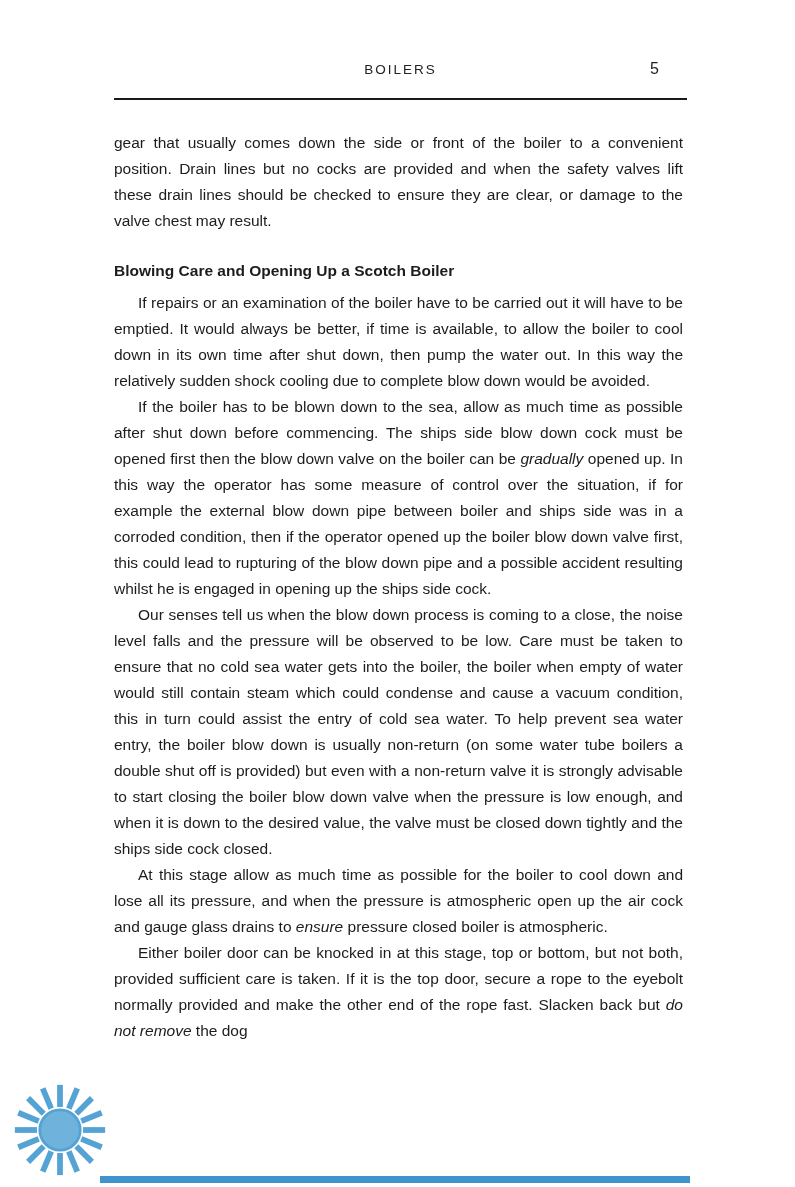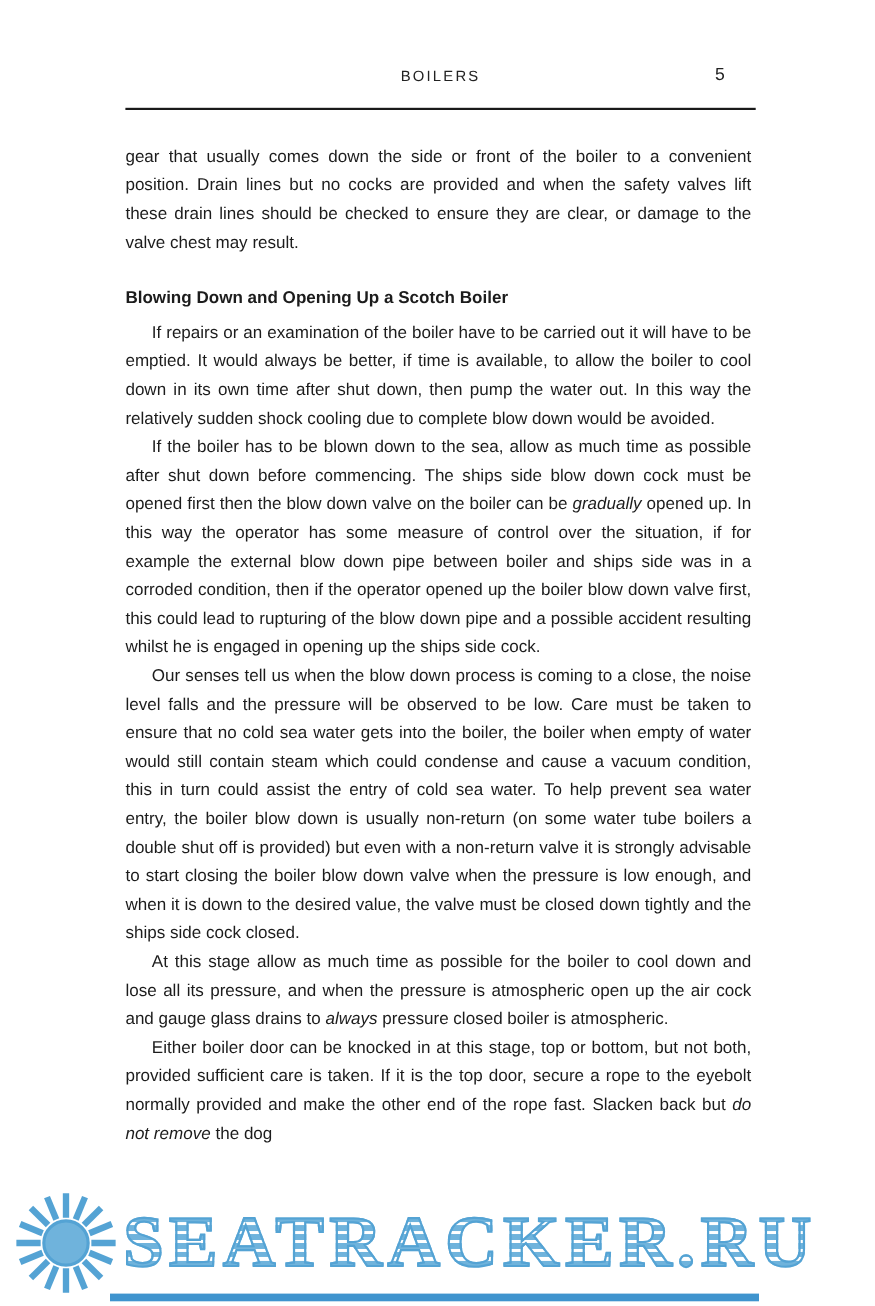--- a/index.html
+++ b/index.html
@@ -110,29 +110,29 @@
     <span class="running-head">BOILERS</span>
     <span class="page-number">5</span>
   </div>
 
   <div class="header-rule"></div>
 
   <main class="content">
 
     <p class="noindent">gear that usually comes down the side or front of the boiler to a convenient position. Drain lines but no cocks are provided and when the safety valves lift these drain lines should be checked to ensure they are clear, or damage to the valve chest may result.</p>
 
-    <h2 class="section-heading">Blowing Down and Opening Up a Scotch Boiler</h2>
+    <h2 class="section-heading">Blowing Care and Opening Up a Scotch Boiler</h2>
 
     <p>If repairs or an examination of the boiler have to be carried out it will have to be emptied. It would always be better, if time is available, to allow the boiler to cool down in its own time after shut down, then pump the water out. In this way the relatively sudden shock cooling due to complete blow down would be avoided.</p>
 
     <p><span>If the boiler has to be blown down to the sea, allow as much time as possible after shut down before commencing. The ships side blow down cock must be opened first then the blow down valve on the boiler can be </span><em>gradually</em><span> opened up. In this way the operator has some measure of control over the situation, if for example the external blow down pipe between boiler and ships side was in a corroded condition, then if the operator opened up the boiler blow down valve first, this could lead to rupturing of the blow down pipe and a possible accident resulting whilst he is engaged in opening up the ships side cock.</span></p>
 
     <p>Our senses tell us when the blow down process is coming to a close, the noise level falls and the pressure will be observed to be low. Care must be taken to ensure that no cold sea water gets into the boiler, the boiler when empty of water would still contain steam which could condense and cause a vacuum condition, this in turn could assist the entry of cold sea water. To help prevent sea water entry, the boiler blow down is usually non-return (on some water tube boilers a double shut off is provided) but even with a non-return valve it is strongly advisable to start closing the boiler blow down valve when the pressure is low enough, and when it is down to the desired value, the valve must be closed down tightly and the ships side cock closed.</p>
 
-    <p><span>At this stage allow as much time as possible for the boiler to cool down and lose all its pressure, and when the pressure is atmospheric open up the air cock and gauge glass drains to </span><em>always</em><span> pressure closed boiler is atmospheric.</span></p>
+    <p><span>At this stage allow as much time as possible for the boiler to cool down and lose all its pressure, and when the pressure is atmospheric open up the air cock and gauge glass drains to </span><em>ensure</em><span> pressure closed boiler is atmospheric.</span></p>
 
     <p><span>Either boiler door can be knocked in at this stage, top or bottom, but not both, provided sufficient care is taken. If it is the top door, secure a rope to the eyebolt normally provided and make the other end of the rope fast. Slacken back but </span><em>do not remove</em><span> the dog</span></p>
 
   </main>
 
   <div class="watermark">
     <svg class="sun-icon" viewBox="0 0 100 100" xmlns="http://www.w3.org/2000/svg">
       <g stroke="#54a3d4" stroke-width="6">
         <line id="ray" x1="74" y1="50" x2="97" y2="50"></line>
         <use href="#ray" transform="rotate(22.5 50 50)"></use>
@@ -146,18 +146,17 @@
         <use href="#ray" transform="rotate(202.5 50 50)"></use>
         <use href="#ray" transform="rotate(225 50 50)"></use>
         <use href="#ray" transform="rotate(247.5 50 50)"></use>
         <use href="#ray" transform="rotate(270 50 50)"></use>
         <use href="#ray" transform="rotate(292.5 50 50)"></use>
         <use href="#ray" transform="rotate(315 50 50)"></use>
         <use href="#ray" transform="rotate(337.5 50 50)"></use>
       </g>
       <circle cx="50" cy="50" r="21" fill="#6fb3dc" stroke="#54a3d4" stroke-width="3"></circle>
     </svg>
-    <span class="wm-text">SEATRACKER.RU</span>
   </div>
 
   <div class="footer-rule"></div>
 
 </div>
 
 </body></html>

